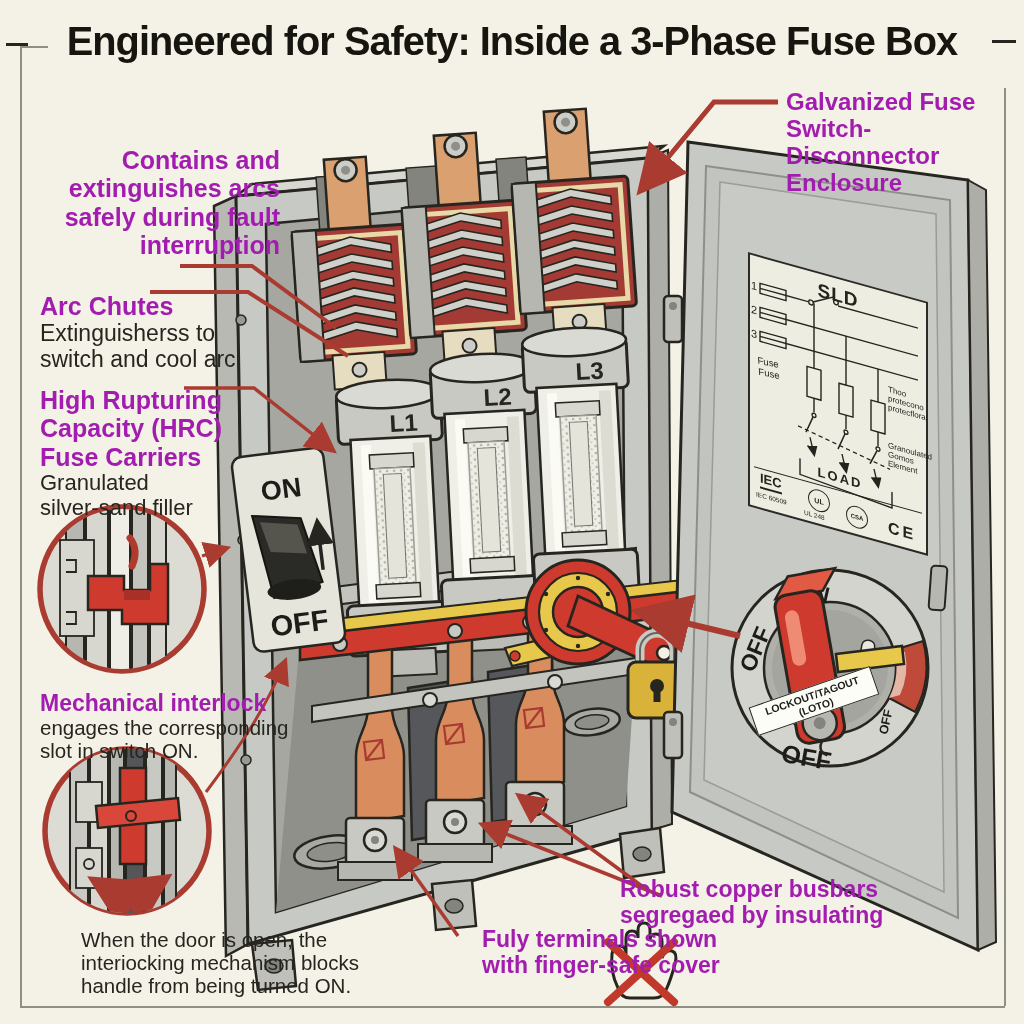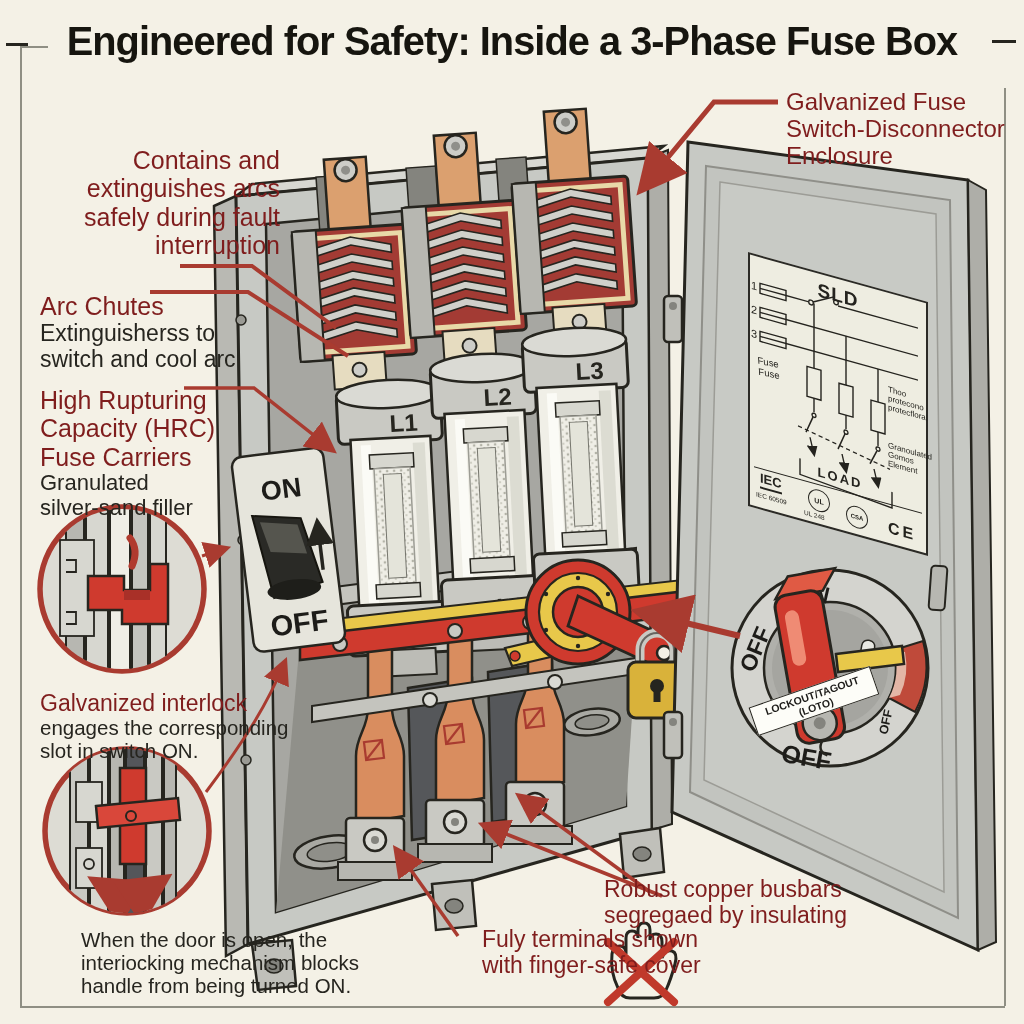--- a/index.html
+++ b/index.html
@@ -3,21 +3,21 @@
 <meta charset="utf-8">
 <style>
   html,body{margin:0;padding:0;background:#f4f1e6;}
   .canvas{position:relative;width:1024px;height:1024px;background:#f4f1e6;overflow:hidden;
           font-family:"Liberation Sans", sans-serif;color:#1d1c19;}
   .frame{position:absolute;background:#8f8f84;}
   .title{position:absolute;left:0;top:18px;width:1024px;text-align:center;
          font-size:41px;font-weight:700;letter-spacing:-1px;color:#16150f;
          transform:scaleX(.97);white-space:nowrap;}
   .co{position:absolute;white-space:pre-line;line-height:1.13;}
-  .co-b{font-weight:400;color:#7f1d1d;}
+  .co-b{font-weight:700;color:#a21caf;}
   .co-r{font-weight:400;color:#26251f;}
   .fs26{font-size:25px;} .fs24{font-size:24px;} .fs23{font-size:23px;}
   .fs22{font-size:22px;} .fs21{font-size:20.5px;}
   .sld{position:absolute;left:748px;top:252px;width:176px;height:250px;
        background:#eeede1;border:2px solid #2b2a26;transform:skewY(15.5deg);
        transform-origin:0 0;z-index:5;}
   .sld .t{position:absolute;color:#24231e;white-space:pre-line;line-height:1.15;}
   .sld svg{position:absolute;left:0;top:0;}
   .badge{position:absolute;border:1.6px solid #24231e;border-radius:50%;
          display:flex;align-items:center;justify-content:center;color:#24231e;}
@@ -458,32 +458,32 @@
 
   <div class="co" style="left:40px;top:368px;width:240px;z-index:3;">
     <span class="co-b fs26">High Rupturing
 Capacity (HRC)
 Fuse Carriers</span>
     <span class="co-r fs22" style="display:block;">Granulated
 silver-sand filler</span>
   </div>
 
   <div class="co" style="left:40px;top:672px;width:260px;z-index:3;">
-    <span class="co-b fs23">Galvanized interlock</span>
+    <span class="co-b fs23">Mechanical interlock</span>
     <span class="co-r fs21" style="display:block;">engages the corresponding
 slot in switch ON.</span>
   </div>
 
   <div class="co co-r fs21" style="left:40px;top:928px;width:300px;z-index:3;margin-left:41px;">When the door is open, the
 interiocking mechanism blocks
 handle from being turned ON.</div>
 
   <div class="co co-b fs24" style="left:786px;top:88px;width:230px;z-index:3;">Galvanized Fuse
 Switch-Disconnector
 Enclosure</div>
 
-  <div class="co co-b fs23" style="left:604px;top:876px;width:340px;z-index:3;">Robust copper busbars
+  <div class="co co-b fs23" style="left:620px;top:876px;width:340px;z-index:3;">Robust copper busbars
 segregaed by insulating</div>
 
   <div class="co co-b fs23" style="left:462px;top:926px;width:260px;z-index:3;margin-left:20px;">Fuly terminals shown
 with finger-safe cover</div>
 
 </div>
 
 </body></html>

